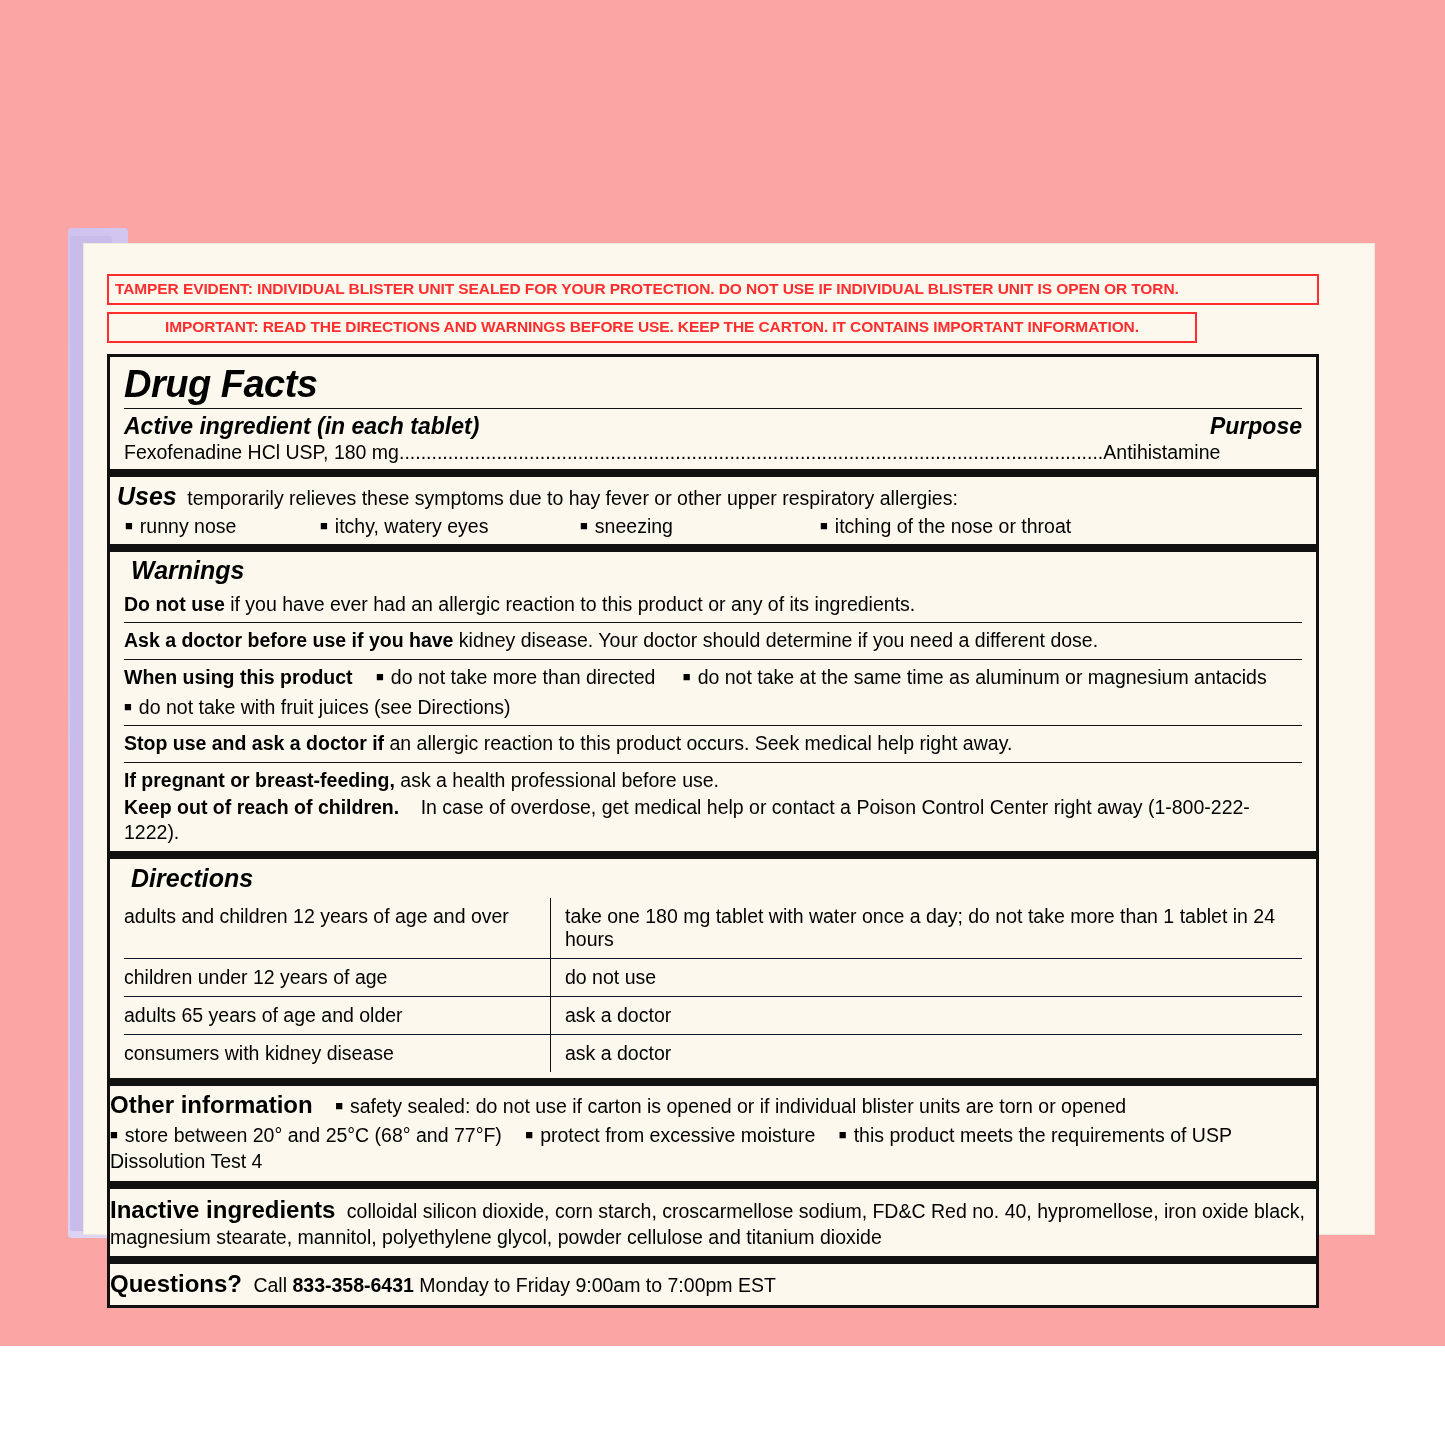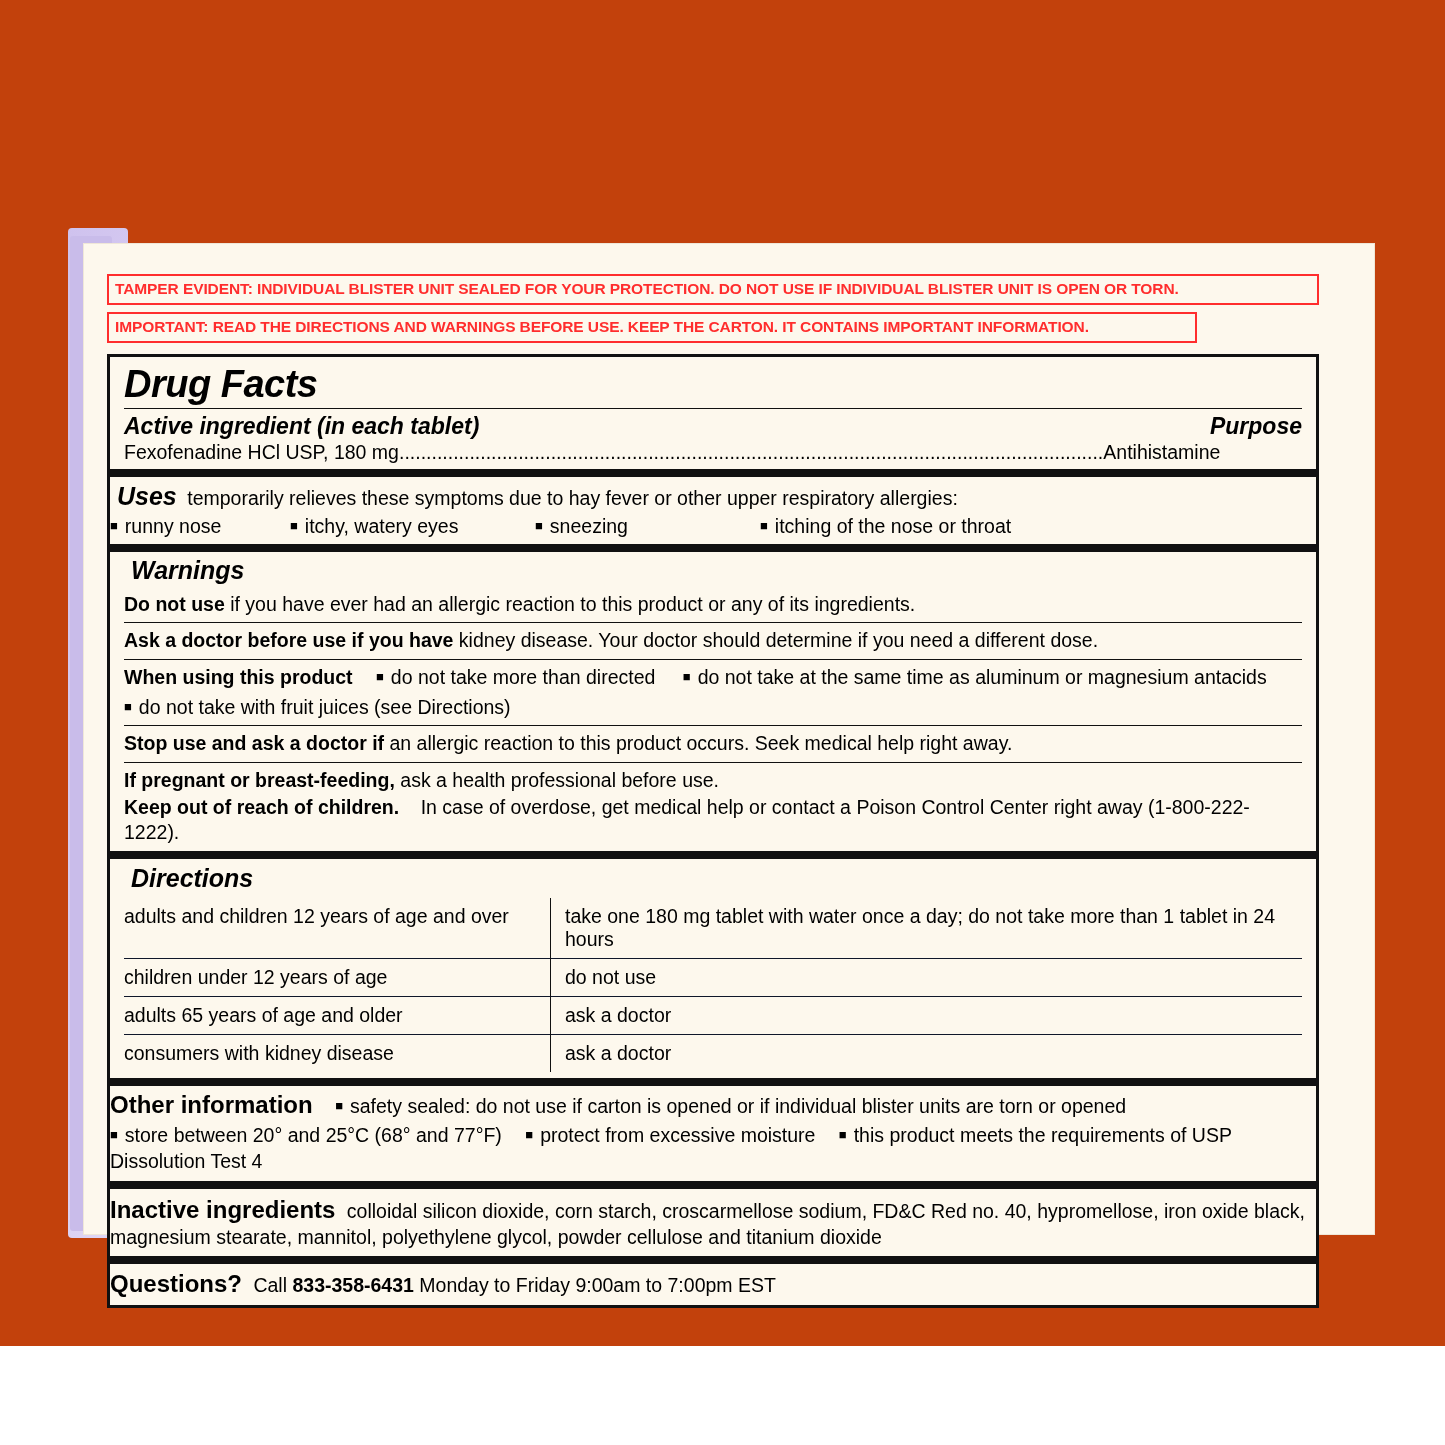--- a/index.html
+++ b/index.html
@@ -10,21 +10,21 @@
     width: 1445px;
     height: 1445px;
     background: #ffffff;
     font-family: "Liberation Sans", sans-serif;
     overflow: hidden;
   }
   .stage {
     position: relative;
     width: 1445px;
     height: 1346px;
-    background: #c2410c;
+    background: #fca5a5;
   }
   
   .purple-edge {
     position: absolute;
     left: 68px;
     top: 228px;
     width: 60px;
     height: 1010px;
     background: linear-gradient(100deg, #cfc2ee 0%, #d8cdf2 60%, #e2daf6 100%);
     border-radius: 4px;
@@ -64,20 +64,21 @@
     letter-spacing: -0.1px;
     padding: 4px 6px 5px 6px;
     background: #fdf8ed;
     font-family: "Liberation Sans", sans-serif;
     white-space: nowrap;
   }
   .tamper-box.second {
     margin-top: 7px;
     width: 1090px;
     box-sizing: border-box;
+    text-align: center;
   }
   .tamper-box.first {
     width: 1212px;
     box-sizing: border-box;
   }
 
   
   .dfacts {
     margin-top: 11px;
     border: 3px solid #111;
@@ -138,20 +139,21 @@
     font-size: 19.5px;
     display: inline;
   }
   .bullets {
     display: flex;
     font-size: 19.5px;
     margin-top: 4px;
   }
   .bullets span.b {
     display: inline-block;
+    padding-left: 15px;
   }
   .sq::before {
     content: "\25A0";
     font-size: 13px;
     position: relative;
     top: -3px;
     margin-right: 7px;
   }
   .warn-item {
     font-size: 19.5px;

